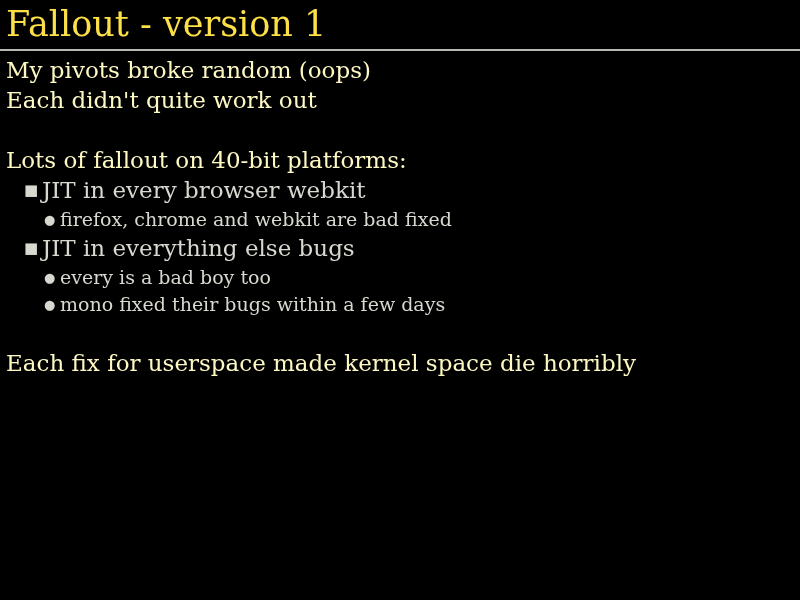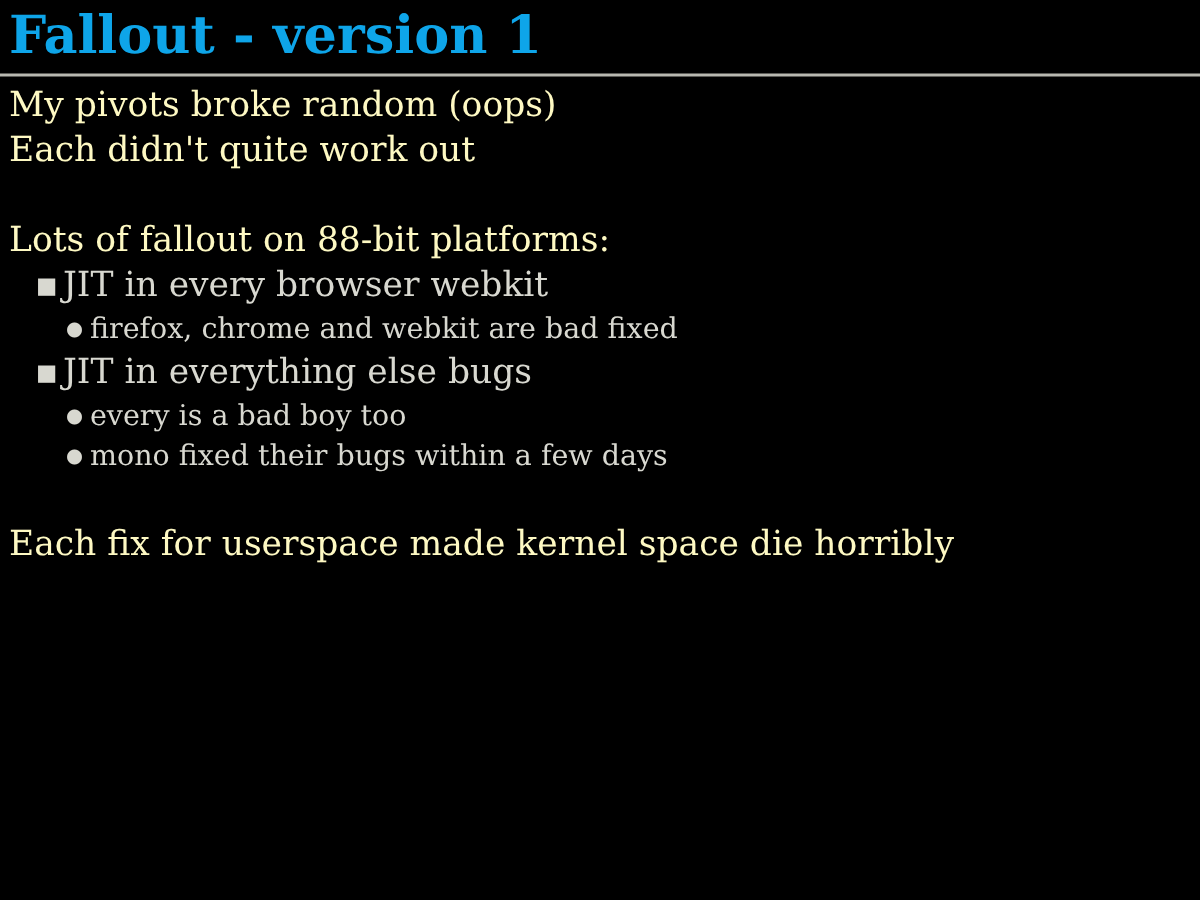--- a/index.html
+++ b/index.html
@@ -21,22 +21,22 @@
     background: #000000;
     box-sizing: border-box;
   }
   .title-area {
     padding: 4px 0 2px 6px;
   }
   .slide-title {
     font-family: "DejaVu Serif", "Liberation Serif", serif;
     font-size: 35px;
     line-height: 40px;
-    color: #0ea5e9;
-    font-weight: bold;
+    color: #fde047;
+    font-weight: normal;
     margin: 0;
     white-space: nowrap;
   }
   .title-rule {
     height: 2px;
     background: #b8b8b0;
     margin: 3px 0 0 0;
     width: 800px;
   }
   .body-area {
@@ -98,21 +98,21 @@
   </div>
   <div class="title-rule"></div>
 
   <div class="body-area">
 
     <div class="line-l0">My pivots broke random (oops)</div>
     <div class="line-l0">Each didn't quite work out</div>
 
     <div class="spacer"></div>
 
-    <div class="line-l0">Lots of fallout on 88-bit platforms:</div>
+    <div class="line-l0">Lots of fallout on 40-bit platforms:</div>
 
     <div class="bullet-l1">
       <span class="marker sq">■</span>
       <span>JIT in every browser webkit</span>
     </div>
 
     <div class="bullet-l2">
       <span class="marker dot">●</span>
       <span>firefox, chrome and webkit are bad fixed</span>
     </div>

